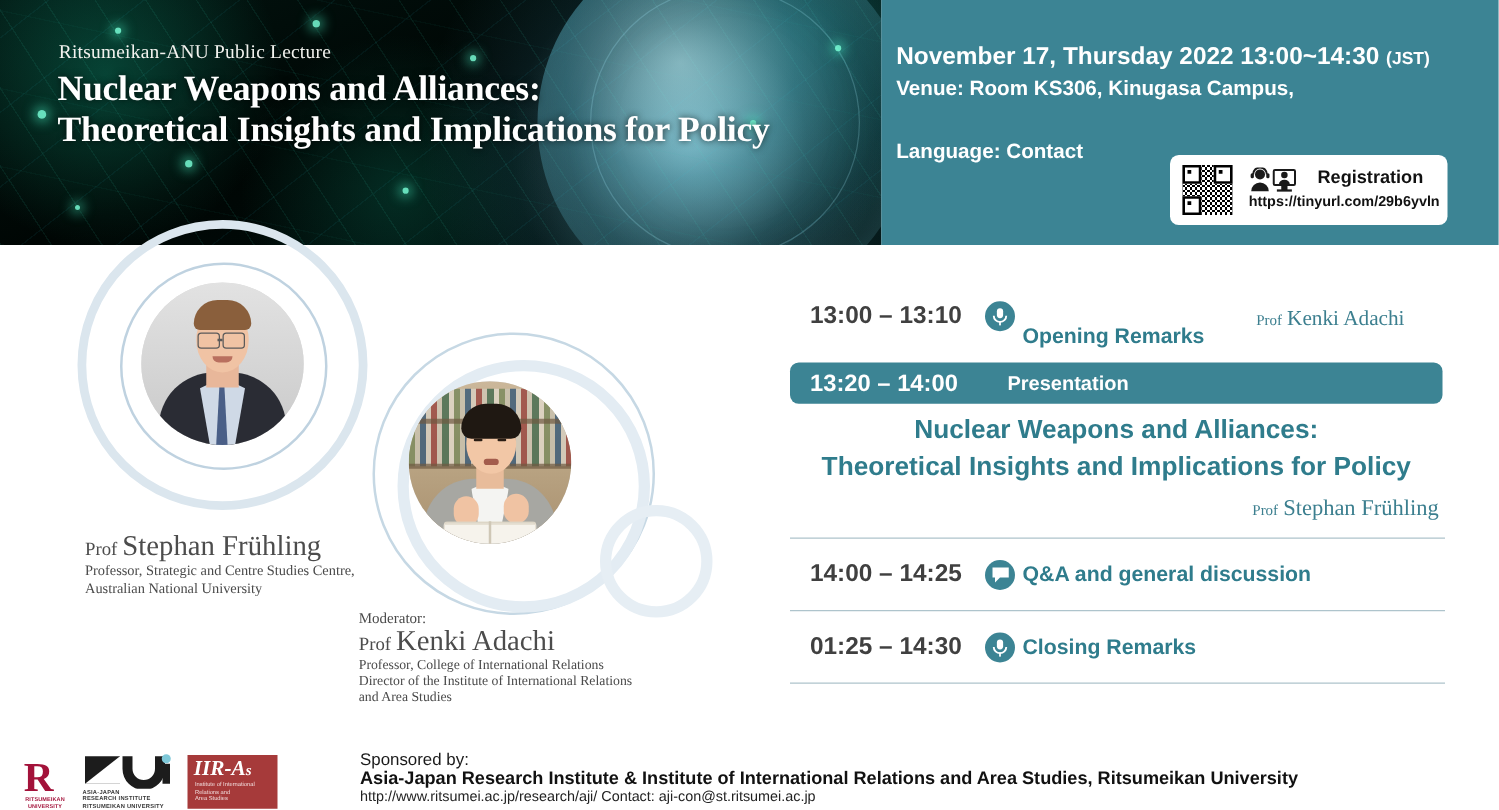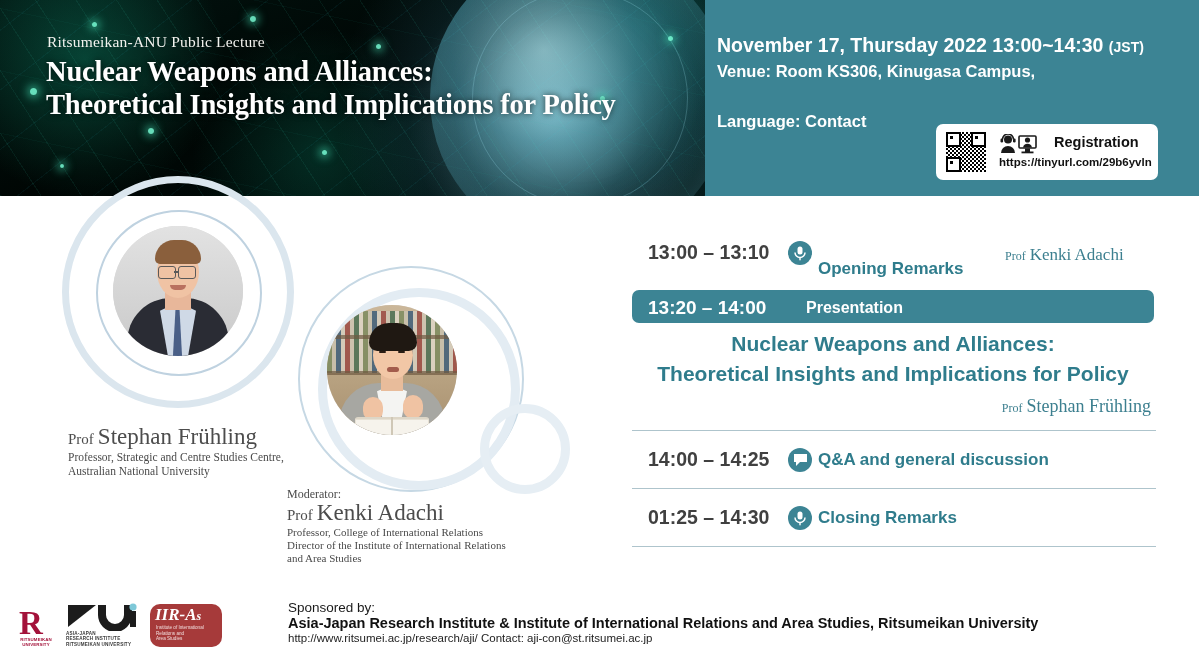--- a/index.html
+++ b/index.html
@@ -151,21 +151,21 @@
 
   
   .logo-r{position:absolute;left:16px;top:608px;width:40px;height:38px;}
   .logo-r .box{position:absolute;inset:0;background:#fff;}
   .logo-r .glyph{position:absolute;left:3px;top:0px;color:#A3123A;
     font-family:"Liberation Serif",serif;font-weight:bold;font-size:33px;line-height:30px;}
   .logo-r .cap{position:absolute;left:0;top:29px;width:40px;text-align:center;color:#A3123A;
     font-size:4.4px;line-height:5px;font-weight:bold;letter-spacing:.1px;}
   .logo-aji{position:absolute;left:66px;top:603px;width:74px;height:44px;}
   .logo-aji .cap{position:absolute;left:0;top:28px;color:#3a3a3a;font-size:4.6px;line-height:5.4px;font-weight:bold;letter-spacing:.2px;}
-  .logo-iir{position:absolute;left:150px;top:604px;width:72px;height:43px;background:#A63A3A;border-radius:10px;}
+  .logo-iir{position:absolute;left:150px;top:604px;width:72px;height:43px;background:#A63A3A;}
   .logo-iir .glyph{position:absolute;left:5px;top:1px;color:#fff;
     font-family:"Liberation Serif",serif;font-style:italic;font-weight:bold;font-size:17px;}
   .logo-iir .cap{position:absolute;left:6px;top:21px;color:#f2dede;font-size:4.6px;line-height:5.6px;}
 
   .spon-lbl{position:absolute;left:288px;top:600px;color:#1a1a1a;font-size:13.5px;}
   .spon-main{position:absolute;left:288px;top:615px;color:#111;font-weight:bold;font-size:14.5px;white-space:nowrap;}
   .spon-sub{position:absolute;left:288px;top:632px;color:#222;font-size:11.5px;white-space:nowrap;}
 </style>
 </head>
 <body>

